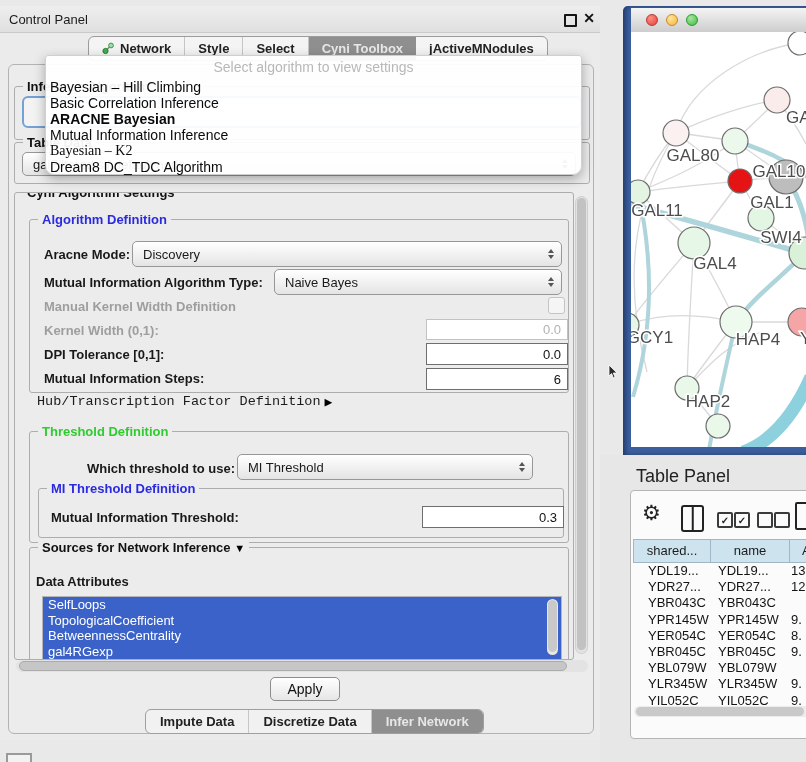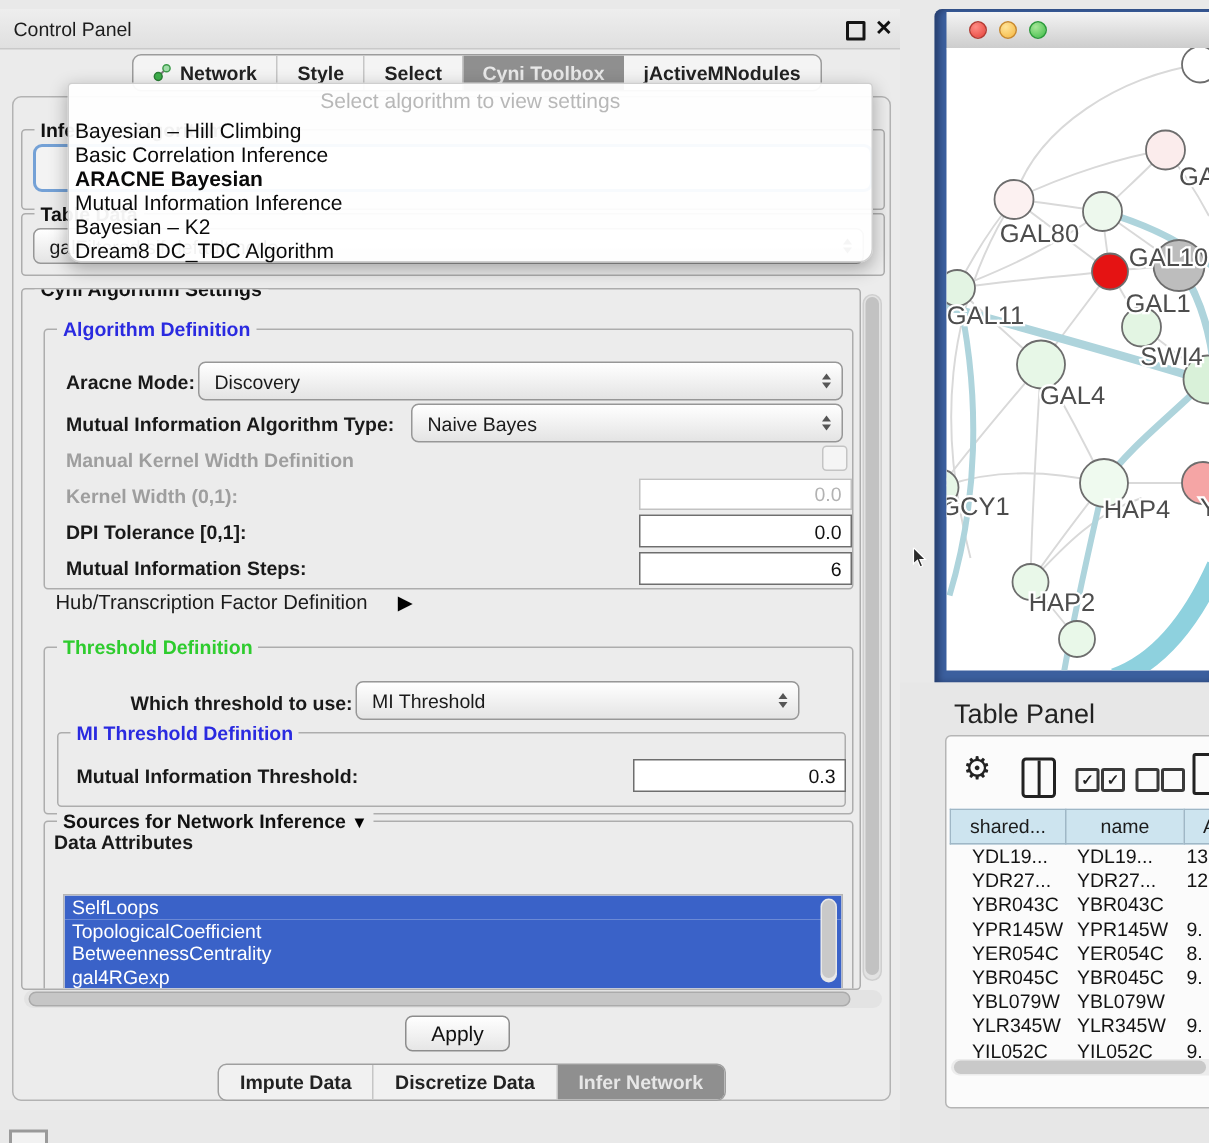--- a/index.html
+++ b/index.html
@@ -56,31 +56,31 @@
   #grp-alg{left:14px;top:26px;width:538px;height:172px;}
   #aracne-lbl{left:14px;top:27px;} #aracne-combo{left:102px;top:21px;width:430px;height:26px;}
   #mitype-lbl{left:14px;top:55px;} #mitype-combo{left:244px;top:49px;width:288px;height:26px;}
   #manual-lbl{left:14px;top:79px;}
   #manual-cb{position:absolute;left:518px;top:77px;width:15px;height:15px;border:1px solid #c4c4c4;
     border-radius:3px;background:#f5f5f5;}
   #kernel-lbl{left:14px;top:103px;} #kernel-fld{left:396px;top:99px;width:142px;height:21px;}
   #dpi-lbl{left:14px;top:127px;}    #dpi-fld{left:396px;top:123px;width:142px;height:22px;}
   #steps-lbl{left:14px;top:151px;}  #steps-fld{left:396px;top:148px;width:142px;height:22px;}
 
-  #hub-row{position:absolute;left:22px;top:201px;font-size:13.5px;color:#1b1b1b;display:flex;gap:20px;}
+  #hub-row{position:absolute;left:22px;top:201px;font-size:13.5px;color:#1b1b1b;display:flex;gap:4px;font-family:Liberation Mono, monospace;}
   #hub-arrow{font-size:13px;color:#000;}
 
   #grp-th{left:14px;top:238px;width:538px;height:110px;}
   #which-lbl{left:57px;top:29px;} #which-combo{left:207px;top:22px;width:296px;height:26px;}
   #grp-mith{left:8px;top:56px;width:524px;height:48px;}
   #mit-lbl{left:12px;top:21px;} #mit-fld{left:383px;top:17px;width:142px;height:22px;}
 
   #grp-src{left:14px;top:354px;width:538px;height:120px;}
   #src-arrow{font-size:11px;color:#000;}
-  #attr-lbl{left:6px;top:6px;}
+  #attr-lbl{left:6px;top:26px;}
   #attr-list{position:absolute;left:12px;top:48px;width:518px;height:62px;background:#fff;
     border:1px solid #b5b5b5;overflow:hidden;}
   .attr-item{height:15.5px;line-height:15.5px;background:#3a62c8;color:#fff;font-size:13px;padding-left:5px;}
   #attr-sb{position:absolute;left:504px;top:2px;width:11px;height:56px;background:#e8e8e8;border-radius:6px;}
   #attr-sb i{position:absolute;left:1px;top:1px;width:9px;height:52px;background:#c9c9c9;border-radius:5px;}
 
   
   #cp-vsb{position:absolute;left:566px;top:131px;width:13px;height:458px;background:#e2e2e2;
     border:1px solid #cfcfcf;border-radius:7px;box-sizing:border-box;}
   #cp-vsb i{position:absolute;left:1px;top:1px;width:9px;height:452px;background:#c2c2c2;border-radius:6px;}
@@ -313,21 +313,21 @@
       </div>
     </div>
 
     <div id="popup">
       <div id="popup-ph">Select algorithm to view settings</div>
       <div id="algo-items">
           <div class="algo-item" style="top: 23px;">Bayesian – Hill Climbing</div>
           <div class="algo-item" style="top: 39px;">Basic Correlation Inference</div>
           <div class="algo-item bold" style="top: 55px;">ARACNE Bayesian</div>
           <div class="algo-item" style="top: 71px;">Mutual Information Inference</div>
-          <div class="algo-item" style="top: 87px;">Bayesian – K2</div>
+          <div class="algo-item" style="top: 87px; font-family: Liberation Serif, serif;">Bayesian – K2</div>
           <div class="algo-item" style="top: 103px;">Dream8 DC_TDC Algorithm</div>
         </div>
     </div>
   </div>
 
   <svg id="cursor" width="11" height="15" viewBox="0 0 11 15">
     <polygon points="1,0 1,11 3.6,8.6 5.4,13 7.1,12.2 5.3,8 9,8" fill="#2b2b2b" stroke="#ffffff" stroke-width="0.8"></polygon>
   </svg>
 
   <div id="nw">

